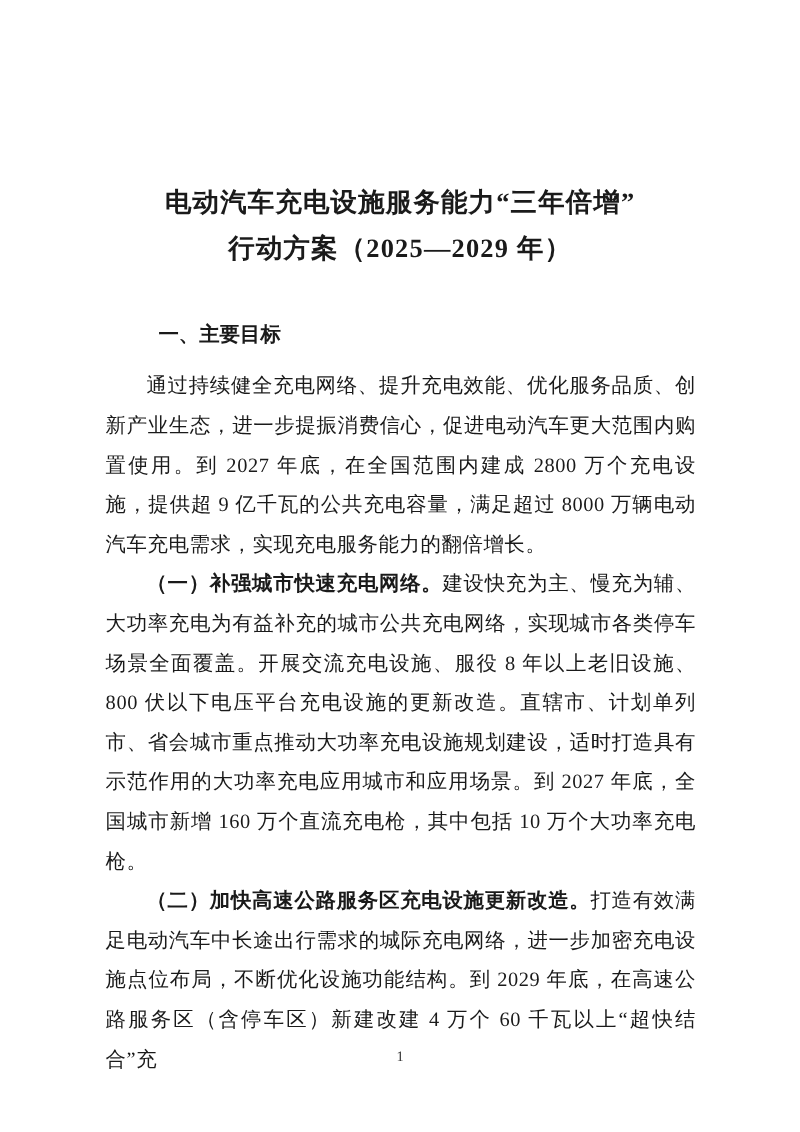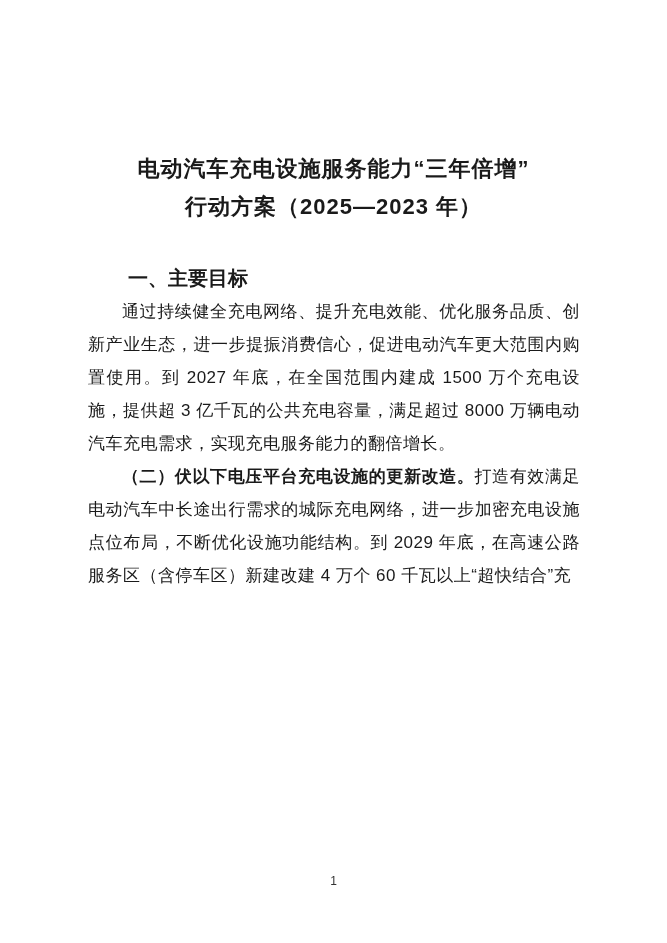--- a/index.html
+++ b/index.html
@@ -6,42 +6,42 @@
     margin: 0;
     padding: 0;
     background: #ffffff;
   }
   .page {
     position: relative;
     width: 667px;
     height: 943px;
     background: #ffffff;
     overflow: hidden;
-    font-family: Liberation Sans, sans-serif;
+    font-family: Liberation Serif, serif;
     color: #1a1a1a;
   }
   .doc-title {
     margin: 150px 60px 0 60px;
     text-align: center;
     font-size: 22px;
     line-height: 38px;
     font-weight: bold;
     letter-spacing: 1px;
   }
   .doc-body {
     margin: 36px 87px 0 88px;
     font-size: 17px;
     line-height: 33px;
     text-align: justify;
   }
   .doc-heading {
-    margin: 0;
+    margin: 10px;
     text-indent: 2em;
     font-weight: bold;
-    font-size: 20px;
+    font-size: 17px;
     line-height: 33px;
   }
   .doc-paragraph {
     margin: 0;
     text-indent: 2em;
     letter-spacing: 0.5px;
   }
   .doc-paragraph .lead {
     font-weight: bold;
   }
@@ -55,30 +55,31 @@
     color: #333333;
   }
 </style>
 </head>
 <body>
 
 <div class="page">
 
   <div class="doc-title">
     <div>电动汽车充电设施服务能力“三年倍增”</div>
-    <div>行动方案（2025—2023 年）</div>
+    <div>行动方案（2025—2029 年）</div>
   </div>
 
   <div class="doc-body">
 
     <h2 class="doc-heading">一、主要目标</h2>
 
-    <p class="doc-paragraph"><span>通过持续健全充电网络、提升充电效能、优化服务品质、创新产业生态，进一步提振消费信心，促进电动汽车更大范围内购置使用。到 2027 年底，在全国范围内建成 1500 万个充电设施，提供超 3 亿千瓦的公共充电容量，满足超过 8000 万辆电动汽车充电需求，实现充电服务能力的翻倍增长。</span></p>
+    <p class="doc-paragraph"><span>通过持续健全充电网络、提升充电效能、优化服务品质、创新产业生态，进一步提振消费信心，促进电动汽车更大范围内购置使用。到 2027 年底，在全国范围内建成 2800 万个充电设施，提供超 9 亿千瓦的公共充电容量，满足超过 8000 万辆电动汽车充电需求，实现充电服务能力的翻倍增长。</span></p>
 
 
+    <p class="doc-paragraph"><span class="lead">（一）补强城市快速充电网络。</span><span>建设快充为主、慢充为辅、大功率充电为有益补充的城市公共充电网络，实现城市各类停车场景全面覆盖。开展交流充电设施、服役 8 年以上老旧设施、800 伏以下电压平台充电设施的更新改造。直辖市、计划单列市、省会城市重点推动大功率充电设施规划建设，适时打造具有示范作用的大功率充电应用城市和应用场景。到 2027 年底，全国城市新增 160 万个直流充电枪，其中包括 10 万个大功率充电枪。</span></p>
 
-    <p class="doc-paragraph"><span class="lead">（二）伏以下电压平台充电设施的更新改造。</span><span>打造有效满足电动汽车中长途出行需求的城际充电网络，进一步加密充电设施点位布局，不断优化设施功能结构。到 2029 年底，在高速公路服务区（含停车区）新建改建 4 万个 60 千瓦以上“超快结合”充</span></p>
+    <p class="doc-paragraph"><span class="lead">（二）加快高速公路服务区充电设施更新改造。</span><span>打造有效满足电动汽车中长途出行需求的城际充电网络，进一步加密充电设施点位布局，不断优化设施功能结构。到 2029 年底，在高速公路服务区（含停车区）新建改建 4 万个 60 千瓦以上“超快结合”充</span></p>
 
   </div>
 
   <div class="page-number">1</div>
 
 </div>
 
 </body></html>

